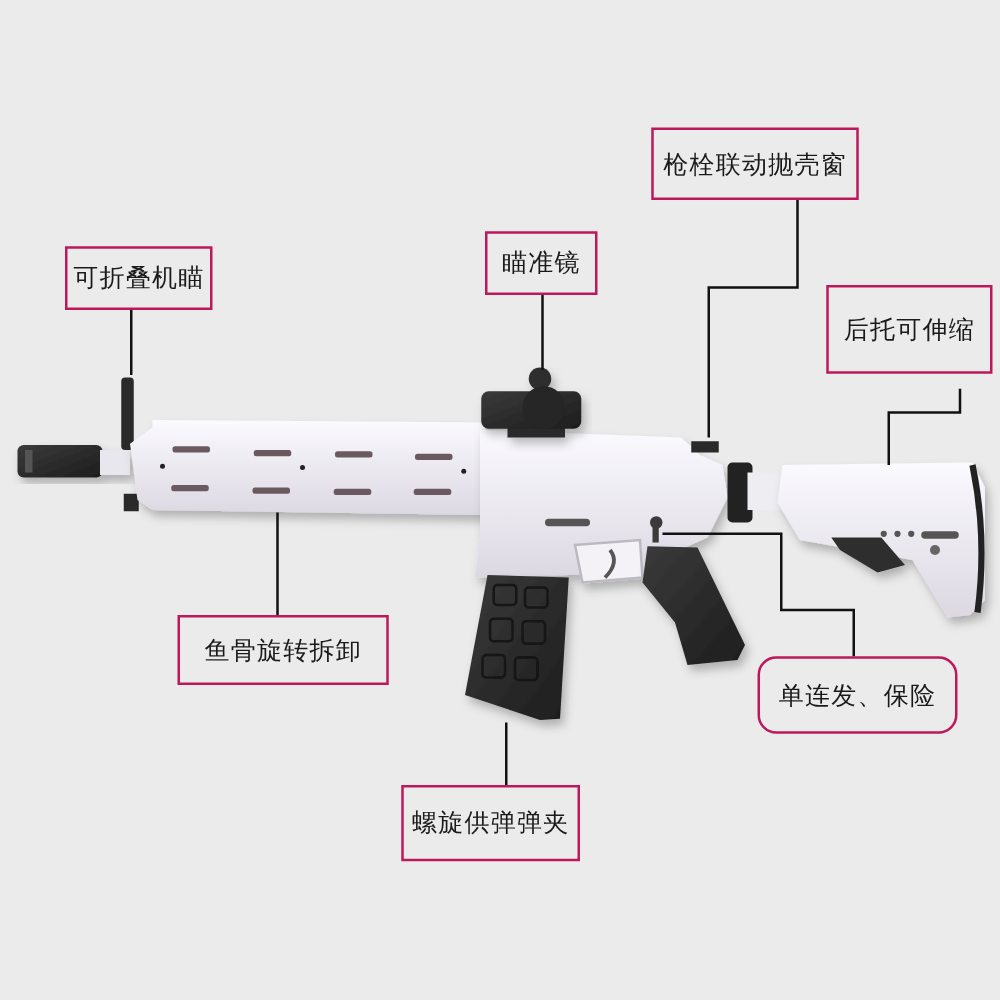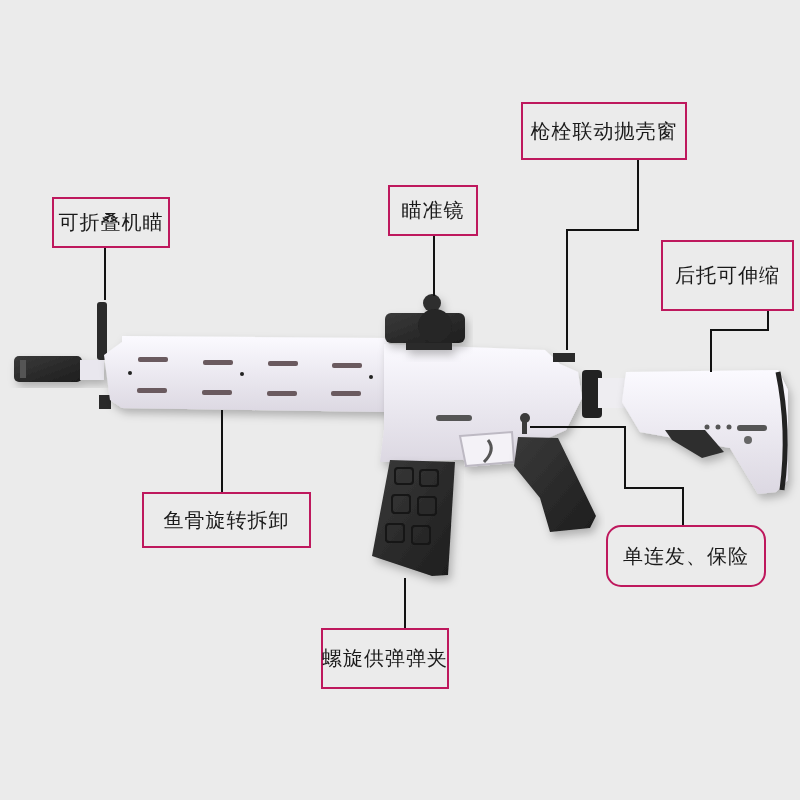--- a/index.html
+++ b/index.html
@@ -115,17 +115,17 @@
       <polyline points="768,311 768,330 711,330 711,372"></polyline>
       <polyline points="222,492 222,410"></polyline>
       <polyline points="683,525 683,488 625,488 625,427 530,427"></polyline>
       <polyline points="405,628 405,578"></polyline>
     </g>
   </svg>
 
   <div class="callout" style="left:52px;top:197px;width:118px;height:51px;">可折叠机瞄</div>
   <div class="callout" style="left:388px;top:185px;width:90px;height:51px;">瞄准镜</div>
   <div class="callout" style="left:521px;top:102px;width:166px;height:58px;">枪栓联动抛壳窗</div>
-  <div class="callout" style="left:661px;top:240px;width:133px;height:71px;">后托可伸缩</div>
+  <div class="callout" style="left:661px;top:228px;width:133px;height:71px;">后托可伸缩</div>
   <div class="callout" style="left:142px;top:492px;width:169px;height:56px;">鱼骨旋转拆卸</div>
   <div class="callout" style="left:606px;top:525px;width:160px;height:62px;border-radius:15px;">单连发、保险</div>
-  <div class="callout" style="left:321px;top:628px;width:128px;height:61px;">螺旋供弹弹夹</div>
+  <div class="callout" style="left:321px;top:628px;width:143px;height:61px;">螺旋供弹弹夹</div>
 </div>
 
 </body></html>

